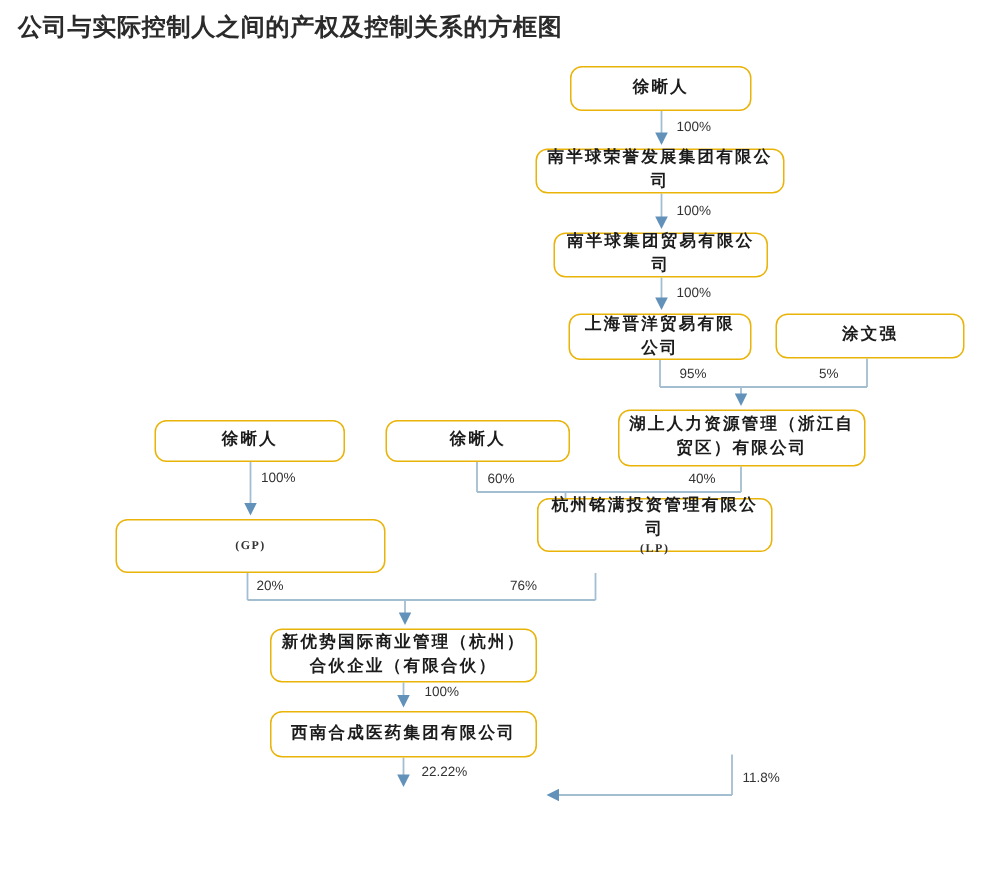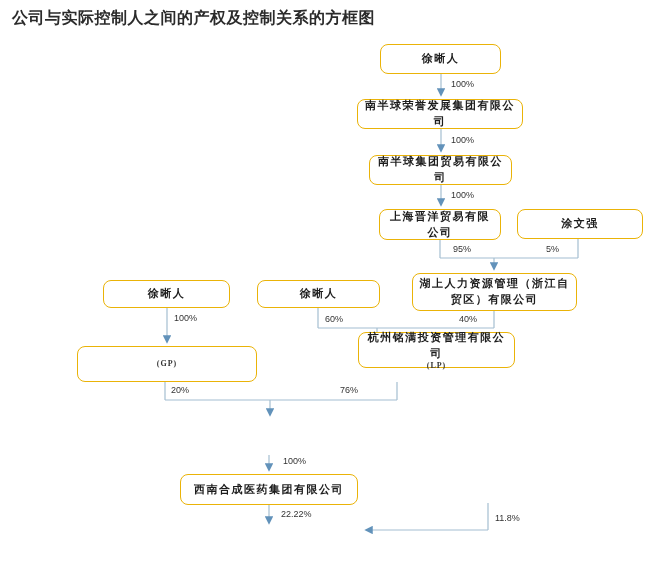--- a/index.html
+++ b/index.html
@@ -128,20 +128,23 @@
   <div class="node" id="n7">
     <span>徐晰人</span>
   </div>
   <div class="node" id="n8">
     <span class="sub">(GP)</span>
   </div>
   <div class="node" id="n9">
     <span>杭州铭满投资管理有限公司</span>
     <span class="sub">(LP)</span>
   </div>
+  <div class="node" id="n10">
+    <span>新优势国际商业管理（杭州）合伙企业（有限合伙）</span>
+  </div>
   <div class="node" id="n11">
     <span>西南合成医药集团有限公司</span>
   </div>
 
   <span class="pct" id="p0">100%</span>
   <span class="pct" id="p1">100%</span>
   <span class="pct" id="p2">100%</span>
   <span class="pct" id="p3">95%</span>
   <span class="pct" id="p4">5%</span>
   <span class="pct" id="p5">40%</span>

